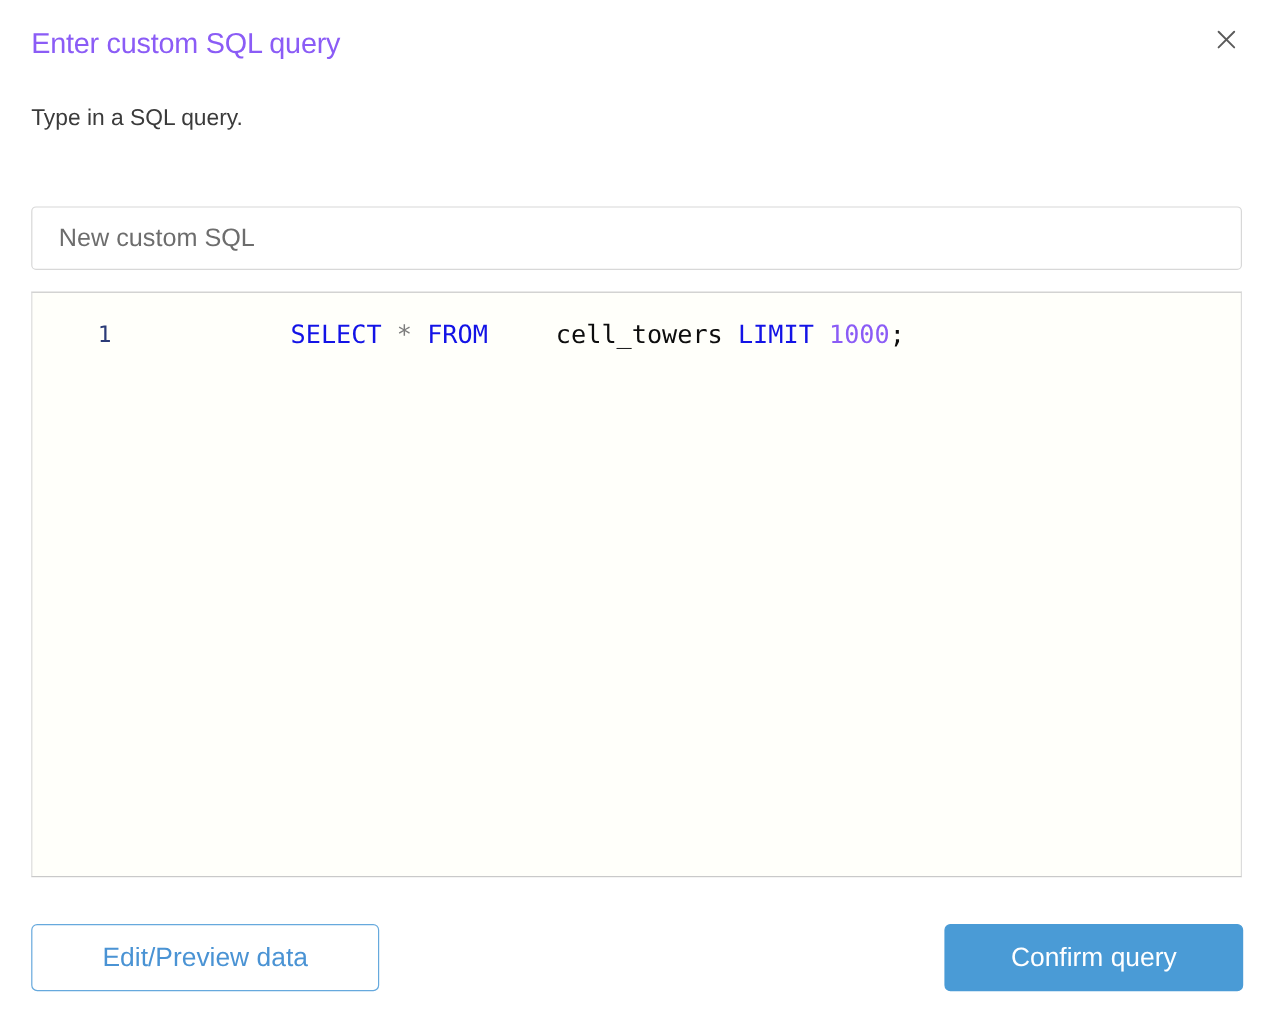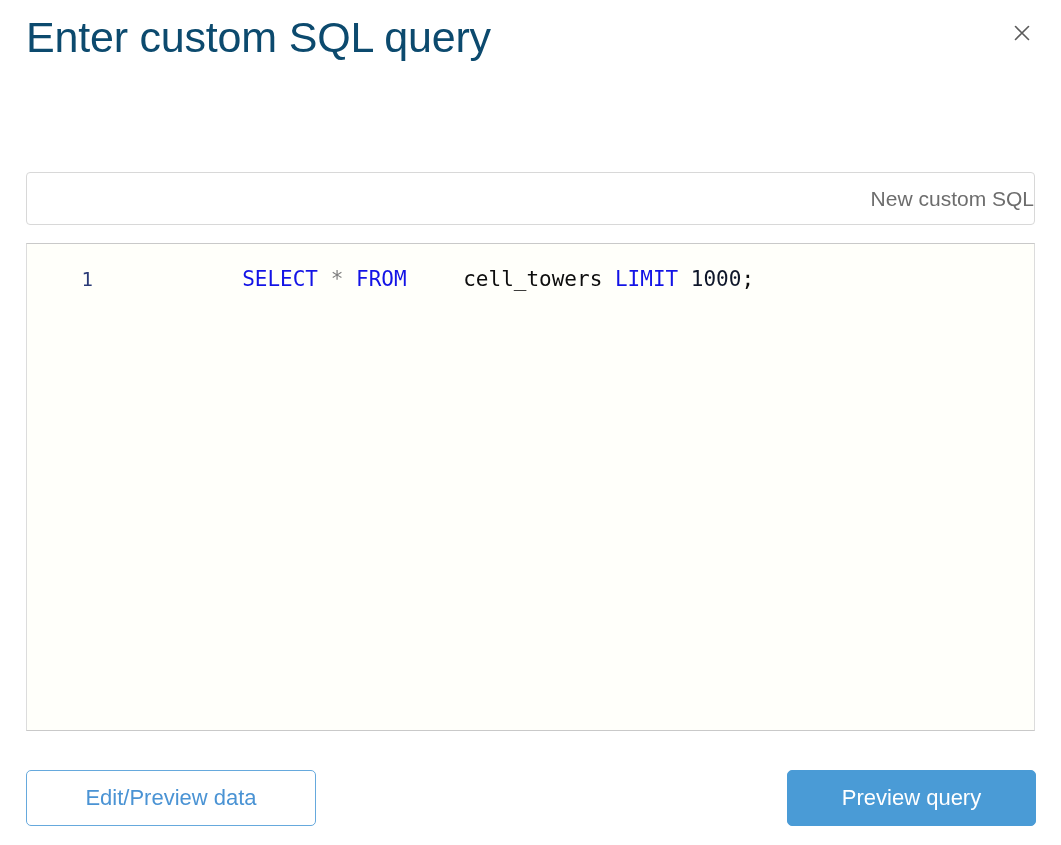--- a/index.html
+++ b/index.html
@@ -20,23 +20,23 @@
     position: absolute;
     inset: 0;
     background: #ffffff;
   }
 
   
   .dialog-title {
     position: absolute;
     left: 26px;
     top: 16px;
-    font-size: 43px;
-    font-weight: 400;
-    color: #0c4a6e;
+    font-size: 24px;
+    font-weight: 400;
+    color: #8b5cf6;
     letter-spacing: -0.2px;
     line-height: 42px;
     white-space: nowrap;
   }
 
   .close-button {
     position: absolute;
     right: 24px;
     top: 18px;
     width: 30px;
@@ -69,21 +69,20 @@
     height: 53px;
     box-sizing: border-box;
     border: 1px solid #d8d8d8;
     border-radius: 4px;
     background: #ffffff;
     font-family: "Liberation Sans", sans-serif;
     font-size: 21px;
     color: #6d6d6d;
     padding: 0 0 0 22px;
     outline: none;
-    text-align: right;
   }
   .name-input::placeholder {
     color: #6d6d6d;
     opacity: 1;
   }
 
   
   .editor {
     position: absolute;
     left: 26px;
@@ -125,21 +124,21 @@
   }
 
   .code-content {
     margin-left: 48px;
     white-space: pre;
   }
 
   .tok-kw      { color: #1313e6; margin-top: 32px; }
   .tok-op      { color: #7d7d7d; }
   .tok-ident   { color: #0d0d0d; margin-left: 44px; }
-  .tok-num     { color: #0f172a; }
+  .tok-num     { color: #8b5cf6; }
   .tok-punct   { color: #0d0d0d; }
   .tok-plain   { color: #0d0d0d; }
 
   
   .btn-secondary {
     position: absolute;
     left: 26px;
     top: 770px;
     width: 290px;
     height: 56px;
@@ -179,29 +178,30 @@
 <div class="dialog">
 
   <div class="dialog-title">Enter custom SQL query</div>
 
   <div class="close-button">
     <svg width="20" height="20" viewBox="0 0 20 20" aria-hidden="true">
       <path d="M3.5 3.5 L16.5 16.5 M16.5 3.5 L3.5 16.5" stroke="currentColor" stroke-width="1.6" fill="none" stroke-linecap="round"></path>
     </svg>
   </div>
 
+  <div class="dialog-subtitle">Type in a SQL query.</div>
 
   <input class="name-input" type="text" placeholder="New custom SQL" style="">
 
   <div class="editor">
     <div class="code-line">
       <span class="gutter">1</span>
       <span class="code-content">
         <span class="tok-kw">SELECT</span><span class="tok-plain"> </span><span class="tok-op">*</span><span class="tok-plain"> </span><span class="tok-kw">FROM</span><span class="tok-plain"> </span><span class="tok-ident">cell_towers</span><span class="tok-plain"> </span><span class="tok-kw">LIMIT</span><span class="tok-plain"> </span><span class="tok-num">1000</span><span class="tok-punct">;</span>
       </span>
     </div>
   </div>
 
   <button class="btn-secondary">Edit/Preview data</button>
 
-  <button class="btn-primary">Preview query</button>
+  <button class="btn-primary">Confirm query</button>
 
 </div>
 
 </body></html>

